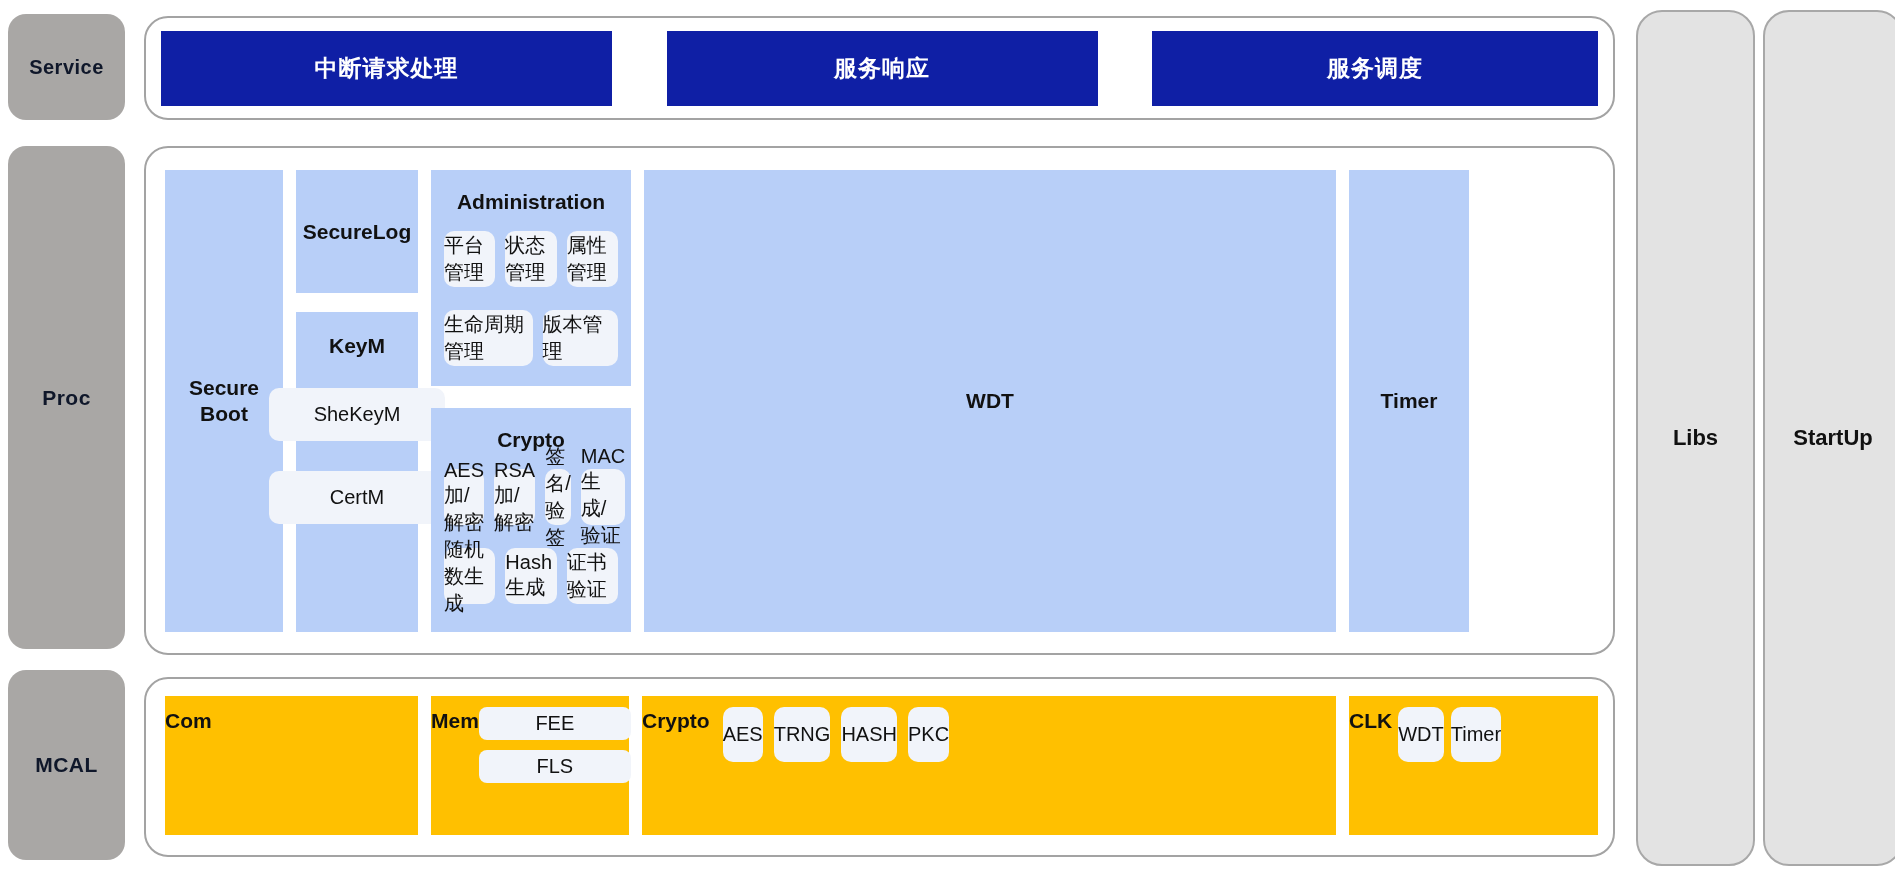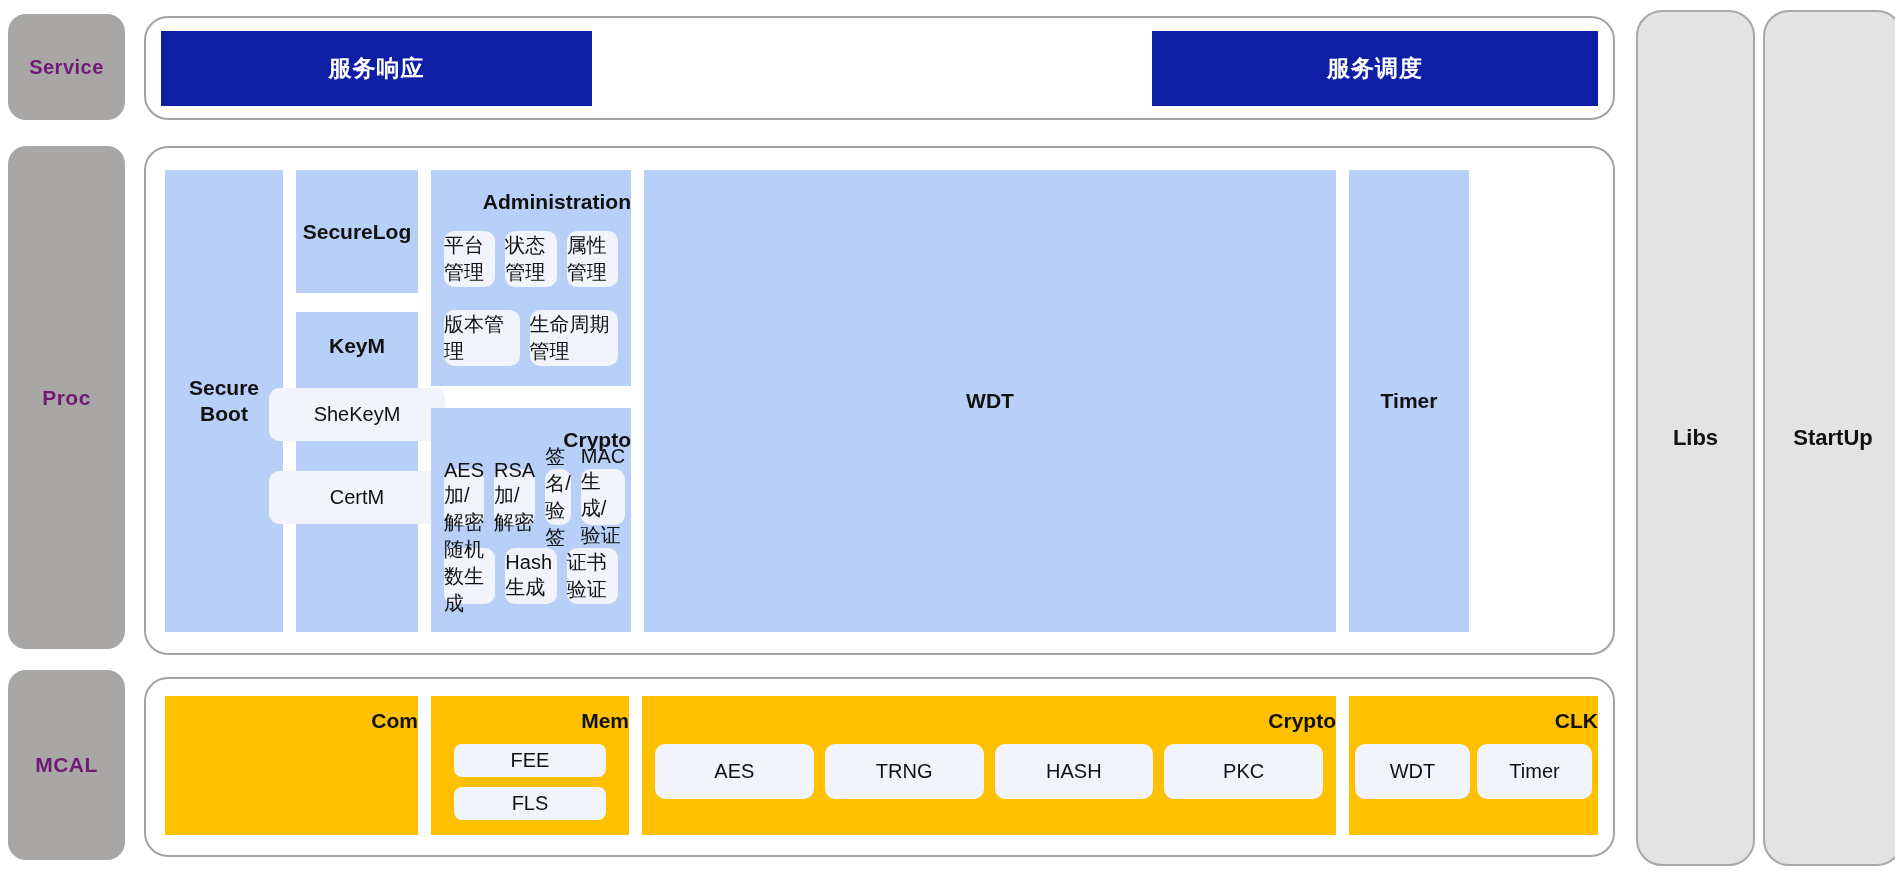--- a/index.html
+++ b/index.html
@@ -20,21 +20,21 @@
     color:var(--ink);
     overflow:hidden;
   }
   .canvas{position:relative;width:1895px;height:875px;background:#fff;}
 
   
   .side-label{
     position:absolute;left:8px;width:117px;
     background:var(--graylabel);border-radius:18px;
     display:flex;align-items:center;justify-content:center;
-    color:#701a75;font-weight:bold;font-size:21px;letter-spacing:.5px;
+    color:#0f172a;font-weight:bold;font-size:21px;letter-spacing:.5px;
   }
   .side-label.service{top:14px;height:106px;font-size:20px;}
   .side-label.proc{top:146px;height:503px;}
   .side-label.mcal{top:670px;height:190px;}
 
   
   .panel{
     position:absolute;left:144px;width:1471px;
     background:#ffffff;border:2.5px solid var(--panelborder);
     border-radius:24px;
@@ -60,21 +60,21 @@
     column-gap:13px;
   }
   .blue{background:var(--lightblue);}
   .tall-block{
     display:flex;align-items:center;justify-content:center;text-align:center;
     font-weight:bold;font-size:21px;line-height:1.25;
   }
   .stack{display:flex;flex-direction:column;}
   .securelog{height:123px;display:flex;align-items:center;justify-content:center;font-weight:bold;font-size:21px;}
   .keym{flex:1;margin-top:19px;display:flex;flex-direction:column;align-items:center;}
-  .block-title{font-weight:bold;font-size:21px;text-align:right;}
+  .block-title{font-weight:bold;font-size:21px;text-align:center;}
   .keym .block-title{margin-top:22px;}
   .keym .pill{width:176px;height:53px;margin-top:30px;}
   .keym .pill:first-of-type{margin-top:27px;}
 
   .pill{
     background:var(--pill);border-radius:10px;
     display:flex;align-items:center;justify-content:center;
     font-size:20px;font-weight:normal;
   }
 
@@ -90,21 +90,21 @@
   .pill-row.second{margin-top:23px;}
 
   
   .mcal-grid{
     display:grid;height:139px;
     grid-template-columns:253px 198px 1fr 249px;
     column-gap:13px;
   }
   .orange{
     background:var(--orange);
-    display:flex;flex-direction:column;align-items:stretch;
+    display:flex;align-items:stretch;
   }
   .orange .block-title{margin-top:13px;}
   .orange .pill-row{margin-top:11px;padding:0 6px;column-gap:7px;}
   .orange .pill-row .pill{height:55px;width:auto;flex:1;}
   .orange.crypto-mcal .pill-row{padding:0 13px;column-gap:11px;}
   .mem-pills{display:flex;flex-direction:column;align-items:center;row-gap:10px;margin-top:11px;}
   .mem-pills .pill{width:152px;height:33px;border-radius:8px;}
 
   
   .tall-col{
@@ -119,20 +119,21 @@
 </head>
 <body>
 
 <div class="canvas">
 
   <div class="side-label service">Service</div>
   <div class="side-label proc">Proc</div>
   <div class="side-label mcal">MCAL</div>
 
   <div class="panel service">
+    <div class="navy-bar b1">中断请求处理</div>
     <div class="navy-bar b3">服务响应</div>
     <div class="navy-bar b2">服务调度</div>
   </div>
 
   <div class="panel proc">
     <div class="proc-grid">
 
 
       <div class="blue tall-block">Secure Boot</div>
 
@@ -147,22 +148,22 @@
 
       <div class="admin-col">
         <div class="blue admin sub-panel">
           <div class="block-title">Administration</div>
           <div class="pill-row">
             <div class="pill">平台管理</div>
             <div class="pill">状态管理</div>
             <div class="pill">属性管理</div>
           </div>
           <div class="pill-row second">
+            <div class="pill wide">生命周期管理</div>
             <div class="pill">版本管理</div>
-            <div class="pill wide">生命周期管理</div>
           </div>
         </div>
 
         <div class="blue crypto-proc sub-panel">
           <div class="block-title">Crypto</div>
           <div class="pill-row">
             <div class="pill">AES加/解密</div>
             <div class="pill">RSA加/解密</div>
             <div class="pill">签名/验签</div>
             <div class="pill wide">MAC生成/验证</div>

